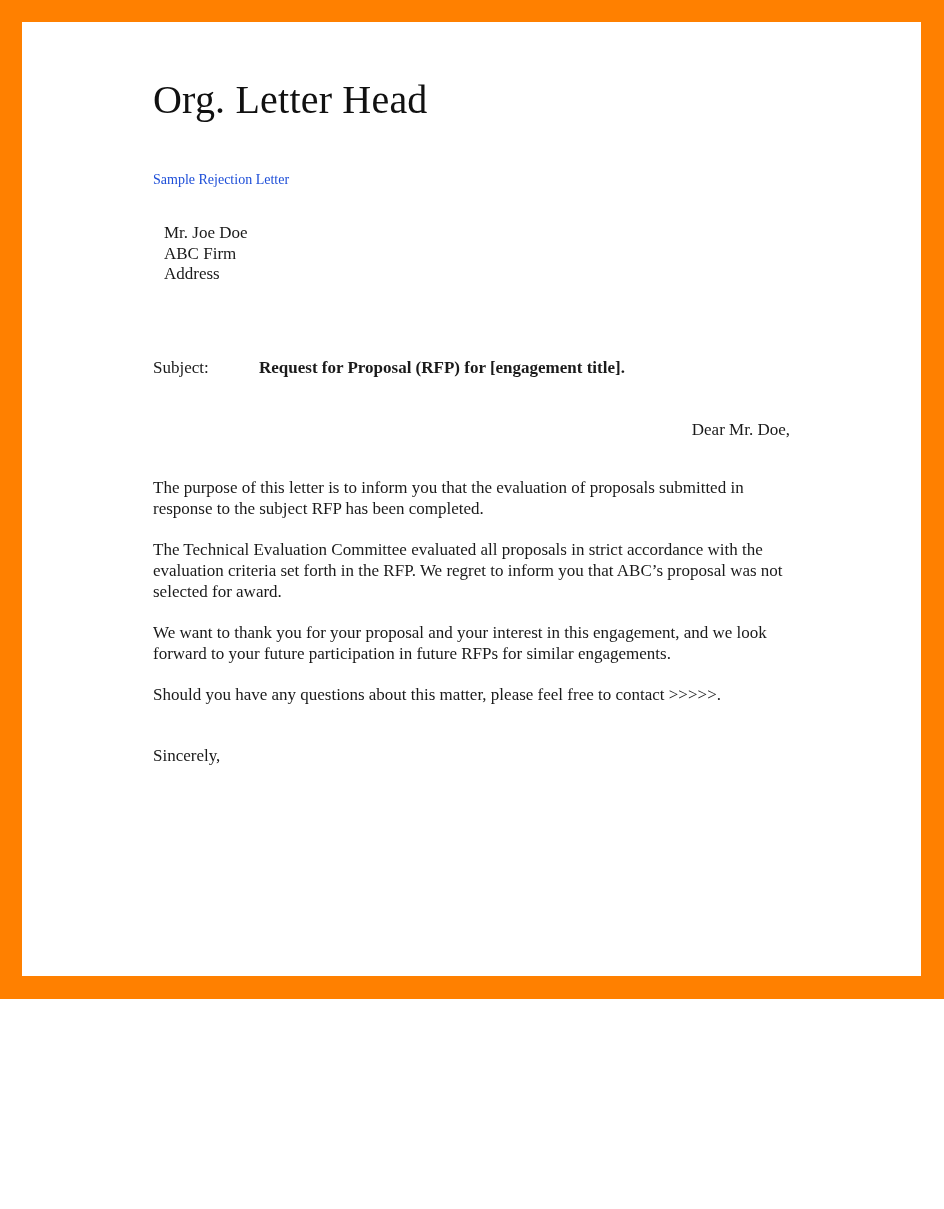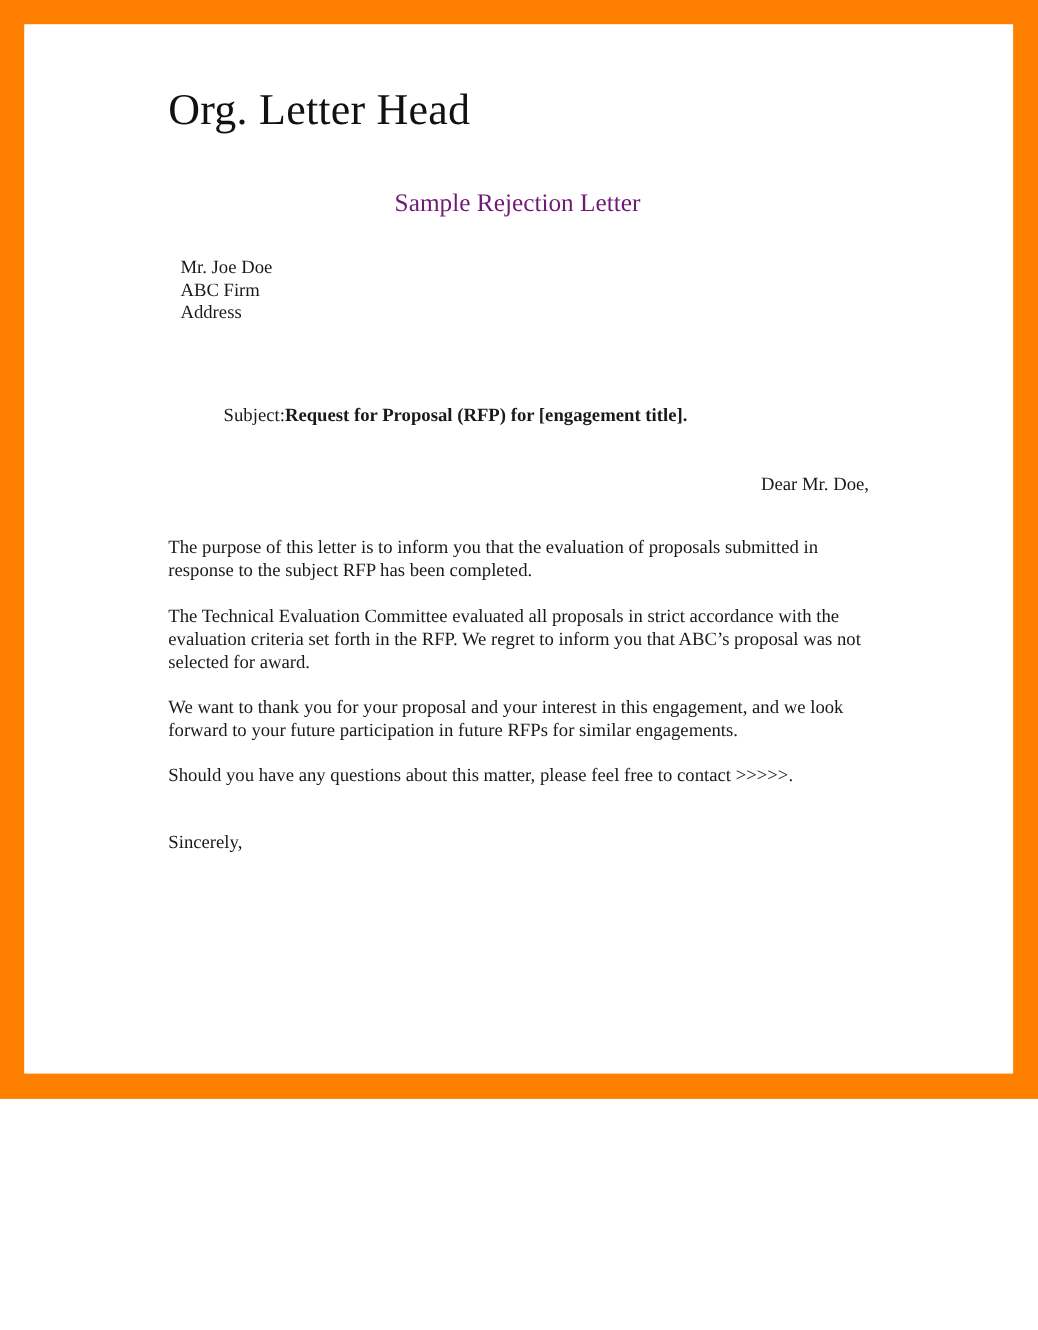--- a/index.html
+++ b/index.html
@@ -44,23 +44,23 @@
     font-size: 40px;
     line-height: 1.08;
     color: #111111;
     margin: 0;
     padding-top: 56px;
     letter-spacing: 0.2px;
     font-weight: normal;
   }
 
   .letter-type {
-    text-align: center;
-    font-size: 23px;
-    color: #701a75;
+    text-align: left;
+    font-size: 14px;
+    color: #1d4ed8;
     margin: 0;
     padding-top: 51px;
     padding-right: 2px;
   }
 
   .address-block {
     margin: 11px;
     padding-top: 24px;
     font-size: 17px;
     line-height: 20.5px;
@@ -74,21 +74,20 @@
     margin: 0;
     padding-top: 61px;
     font-size: 17px;
     color: #1a1a1a;
     line-height: 1.25;
     white-space: nowrap;
   }
   .subject-label {
     display: inline-block;
     width: 106px;
-    text-align: right;
   }
   .subject-value {
     display: inline;
     font-weight: bold;
   }
 
   .salutation {
     margin: 0;
     padding-top: 41px;
     font-size: 17px;

